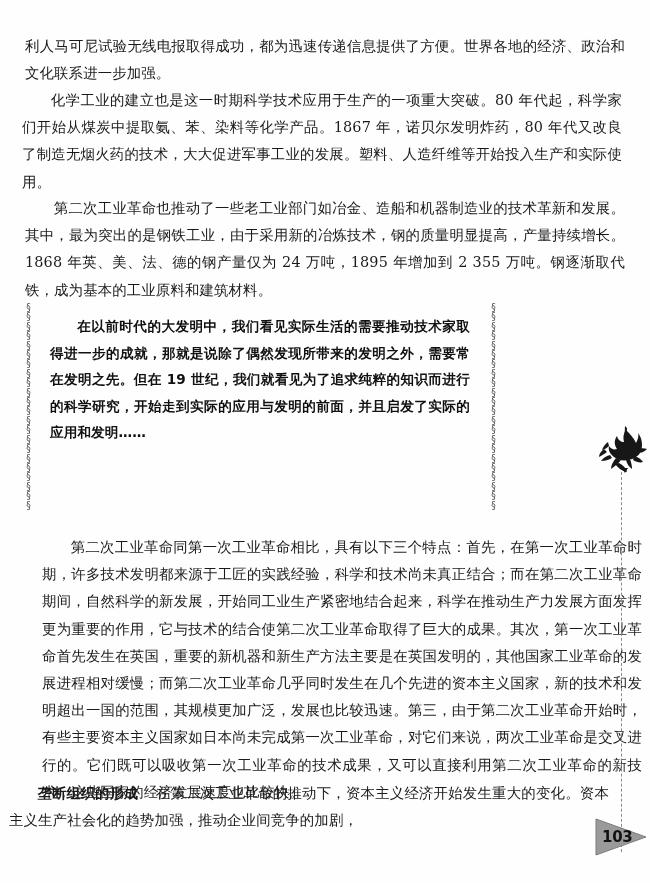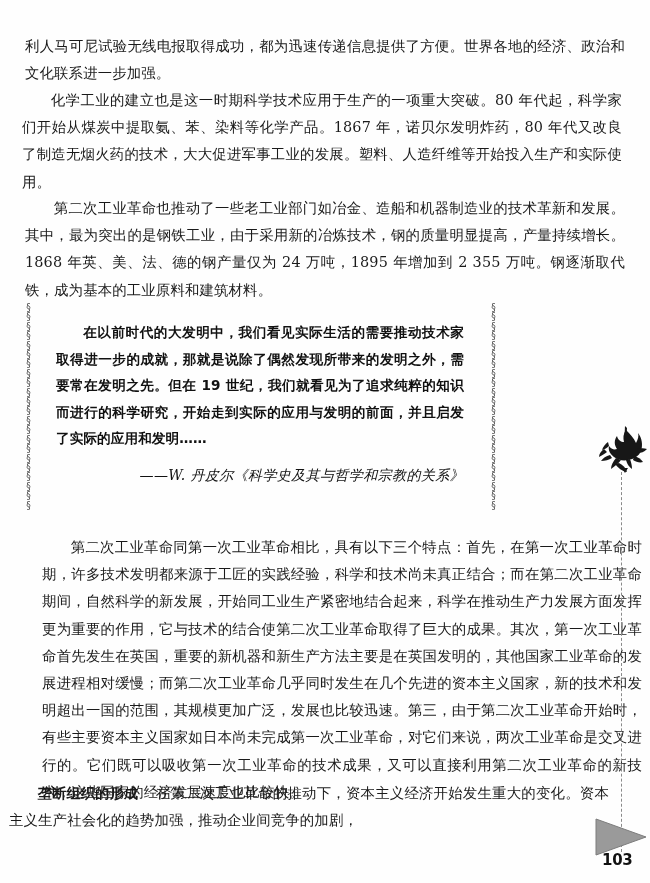--- a/index.html
+++ b/index.html
@@ -79,21 +79,21 @@
     width: 424px;
     font-family: "DejaVu Sans", "Liberation Sans", sans-serif;
     font-size: 13.6px;
     line-height: 26.6px;
     font-weight: bold;
     color: #111;
     text-align: justify;
     text-justify: inter-character;
     letter-spacing: 0.1px;
   }
-  .quote-body p { margin: 8px; text-indent: 2em; }
+  .quote-body p { margin: 2px; text-indent: 2em; }
   .quote-attrib {
     margin: 0;
     text-align: right;
     text-indent: 0;
     font-family: "DejaVu Serif", "Liberation Serif", serif;
     font-weight: normal;
     font-style: italic;
     font-size: 14px;
     letter-spacing: 0.4px;
     padding-top: 2px;
@@ -122,21 +122,20 @@
   .pagenum-tri { position: absolute; left: 0; top: 0; }
   .pagenum-text {
     position: absolute;
     left: 8px;
     top: 15px;
     font-family: "DejaVu Sans", "Liberation Sans", sans-serif;
     font-size: 15px;
     font-weight: bold;
     color: #111;
     letter-spacing: -0.3px;
-    margin-top: 23px;
   }
 </style>
 </head>
 <body>
 
 <div class="page">
 
   <div class="para" id="para-1">利人马可尼试验无线电报取得成功，都为迅速传递信息提供了方便。世界各地的经济、政治和文化联系进一步加强。</div>
 
   <div class="para indent" id="para-2">化学工业的建立也是这一时期科学技术应用于生产的一项重大突破。80 年代起，科学家们开始从煤炭中提取氨、苯、染料等化学产品。1867 年，诺贝尔发明炸药，80 年代又改良了制造无烟火药的技术，大大促进军事工业的发展。塑料、人造纤维等开始投入生产和实际使用。</div>
@@ -194,21 +193,20 @@
         <span>§</span>
         <span>§</span>
         <span>§</span>
         <span>§</span>
         <span>§</span>
         <span>§</span>
       </div>
 
     <div class="quote-body">
       <p>在以前时代的大发明中，我们看见实际生活的需要推动技术家取得进一步的成就，那就是说除了偶然发现所带来的发明之外，需要常在发明之先。但在 19 世纪，我们就看见为了追求纯粹的知识而进行的科学研究，开始走到实际的应用与发明的前面，并且启发了实际的应用和发明……</p>
-      <p class="quote-attrib">——W. 丹皮尔《科学史及其与哲学和宗教的关系》</p>
     </div>
   </div>
 
   <div class="torch">
     <svg class="torch-flame" viewBox="0 0 54 56">
       <g fill="#171717">
         <path d="M29 2 L31 4 L30 22 L28 22 Z"></path>
         <path d="M30 6 C34 10 38 14 40 19 C42 15 43 12 42 9 C46 14 47 21 45 27
                  C43 32 38 35 32 36 C27 37 22 36 18 33 C14 30 12 26 13 22
                  C15 25 18 26 21 25 C18 21 18 16 21 12 C22 16 25 18 28 18

